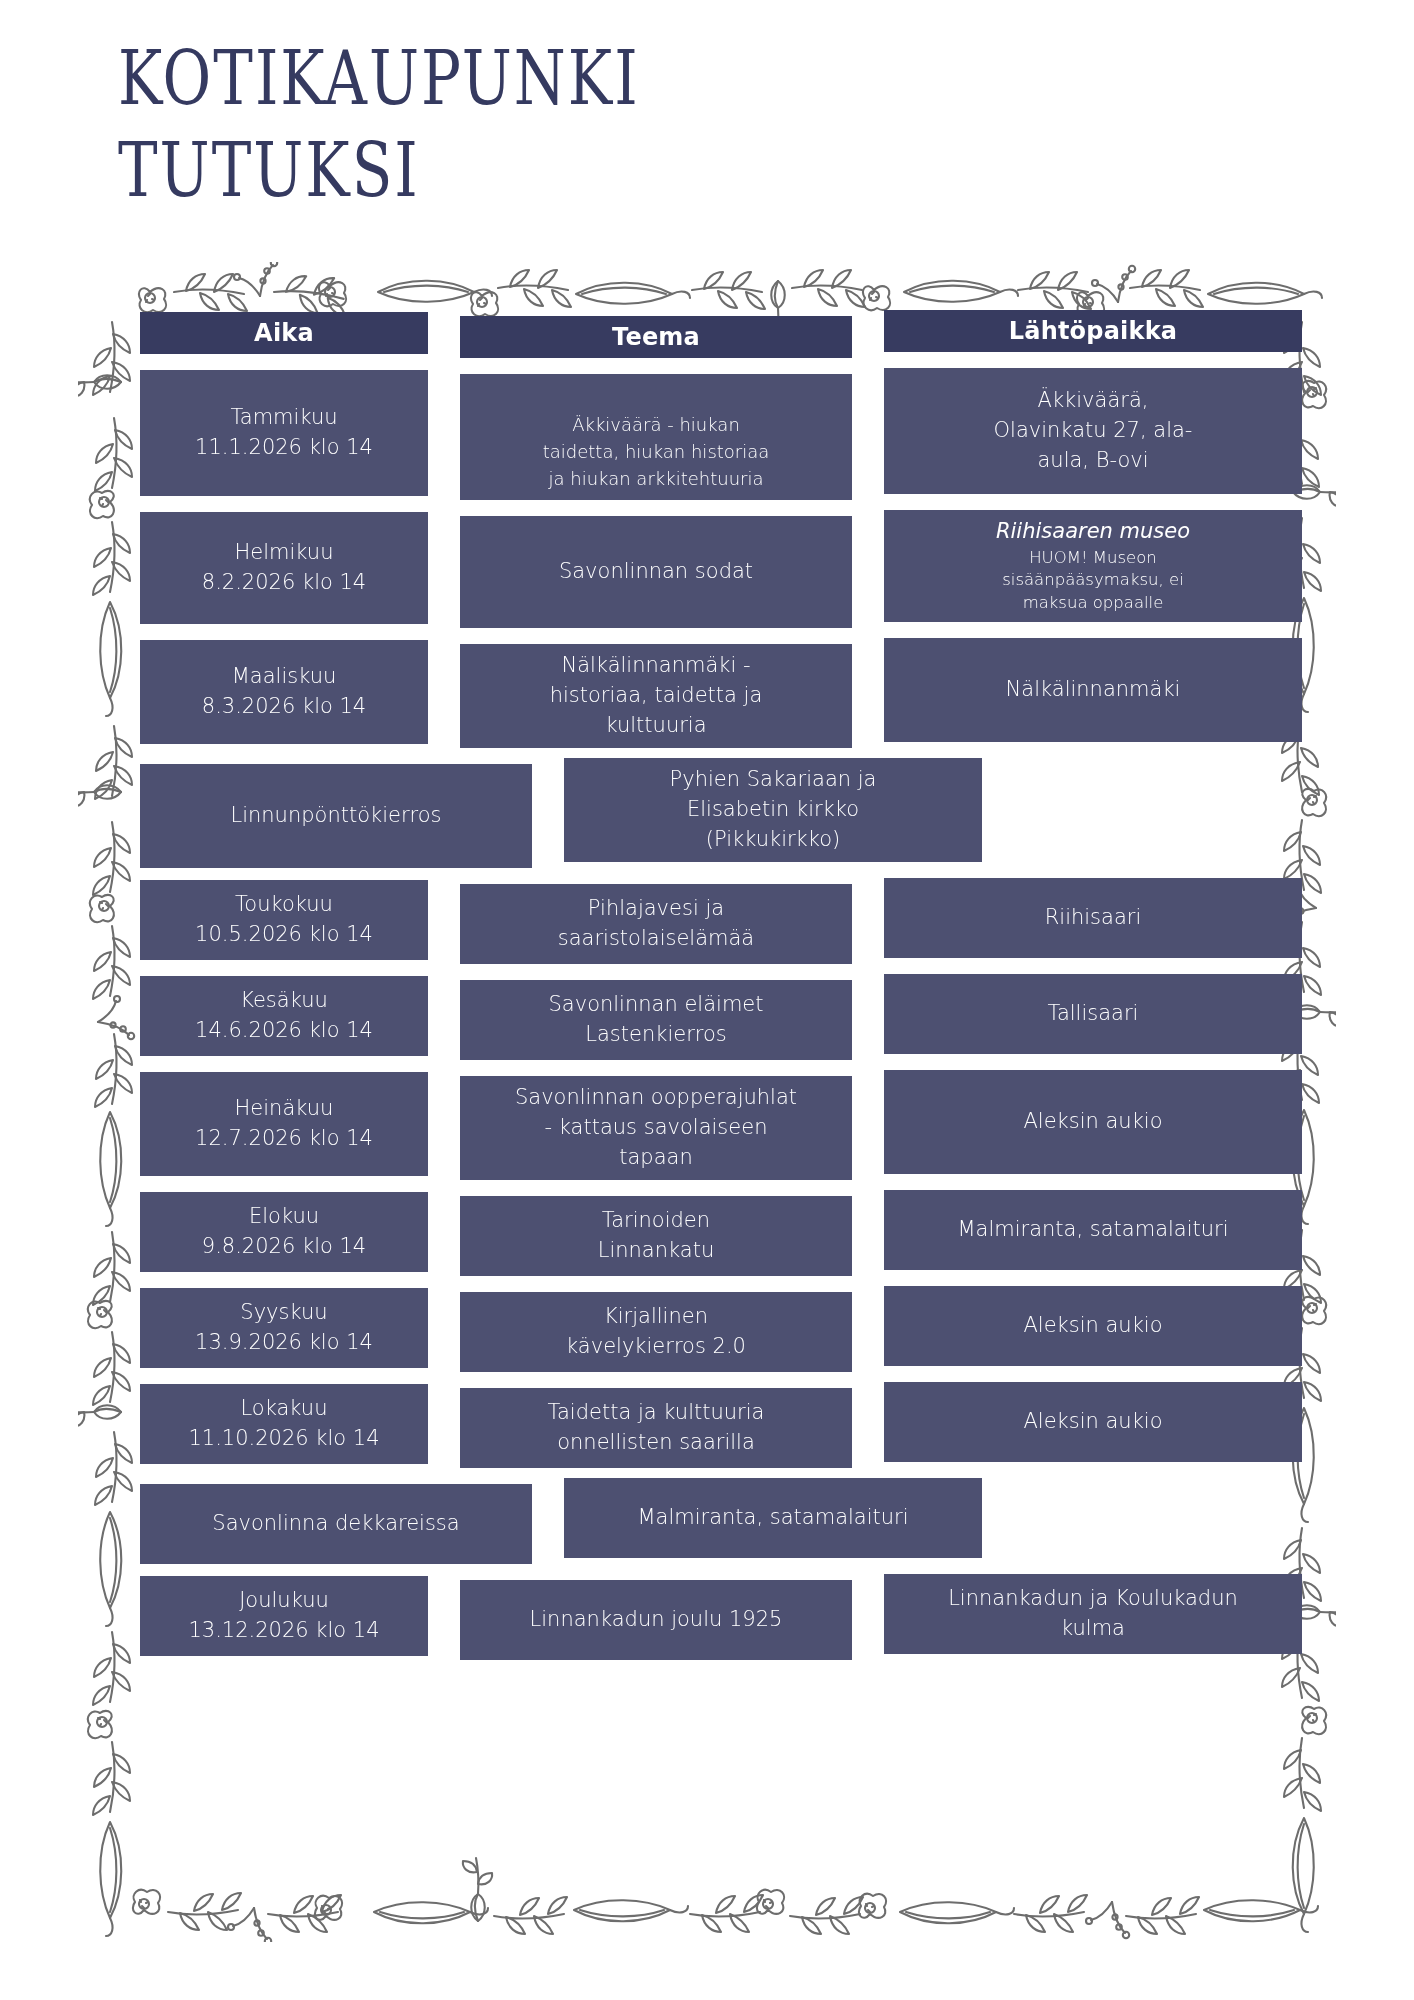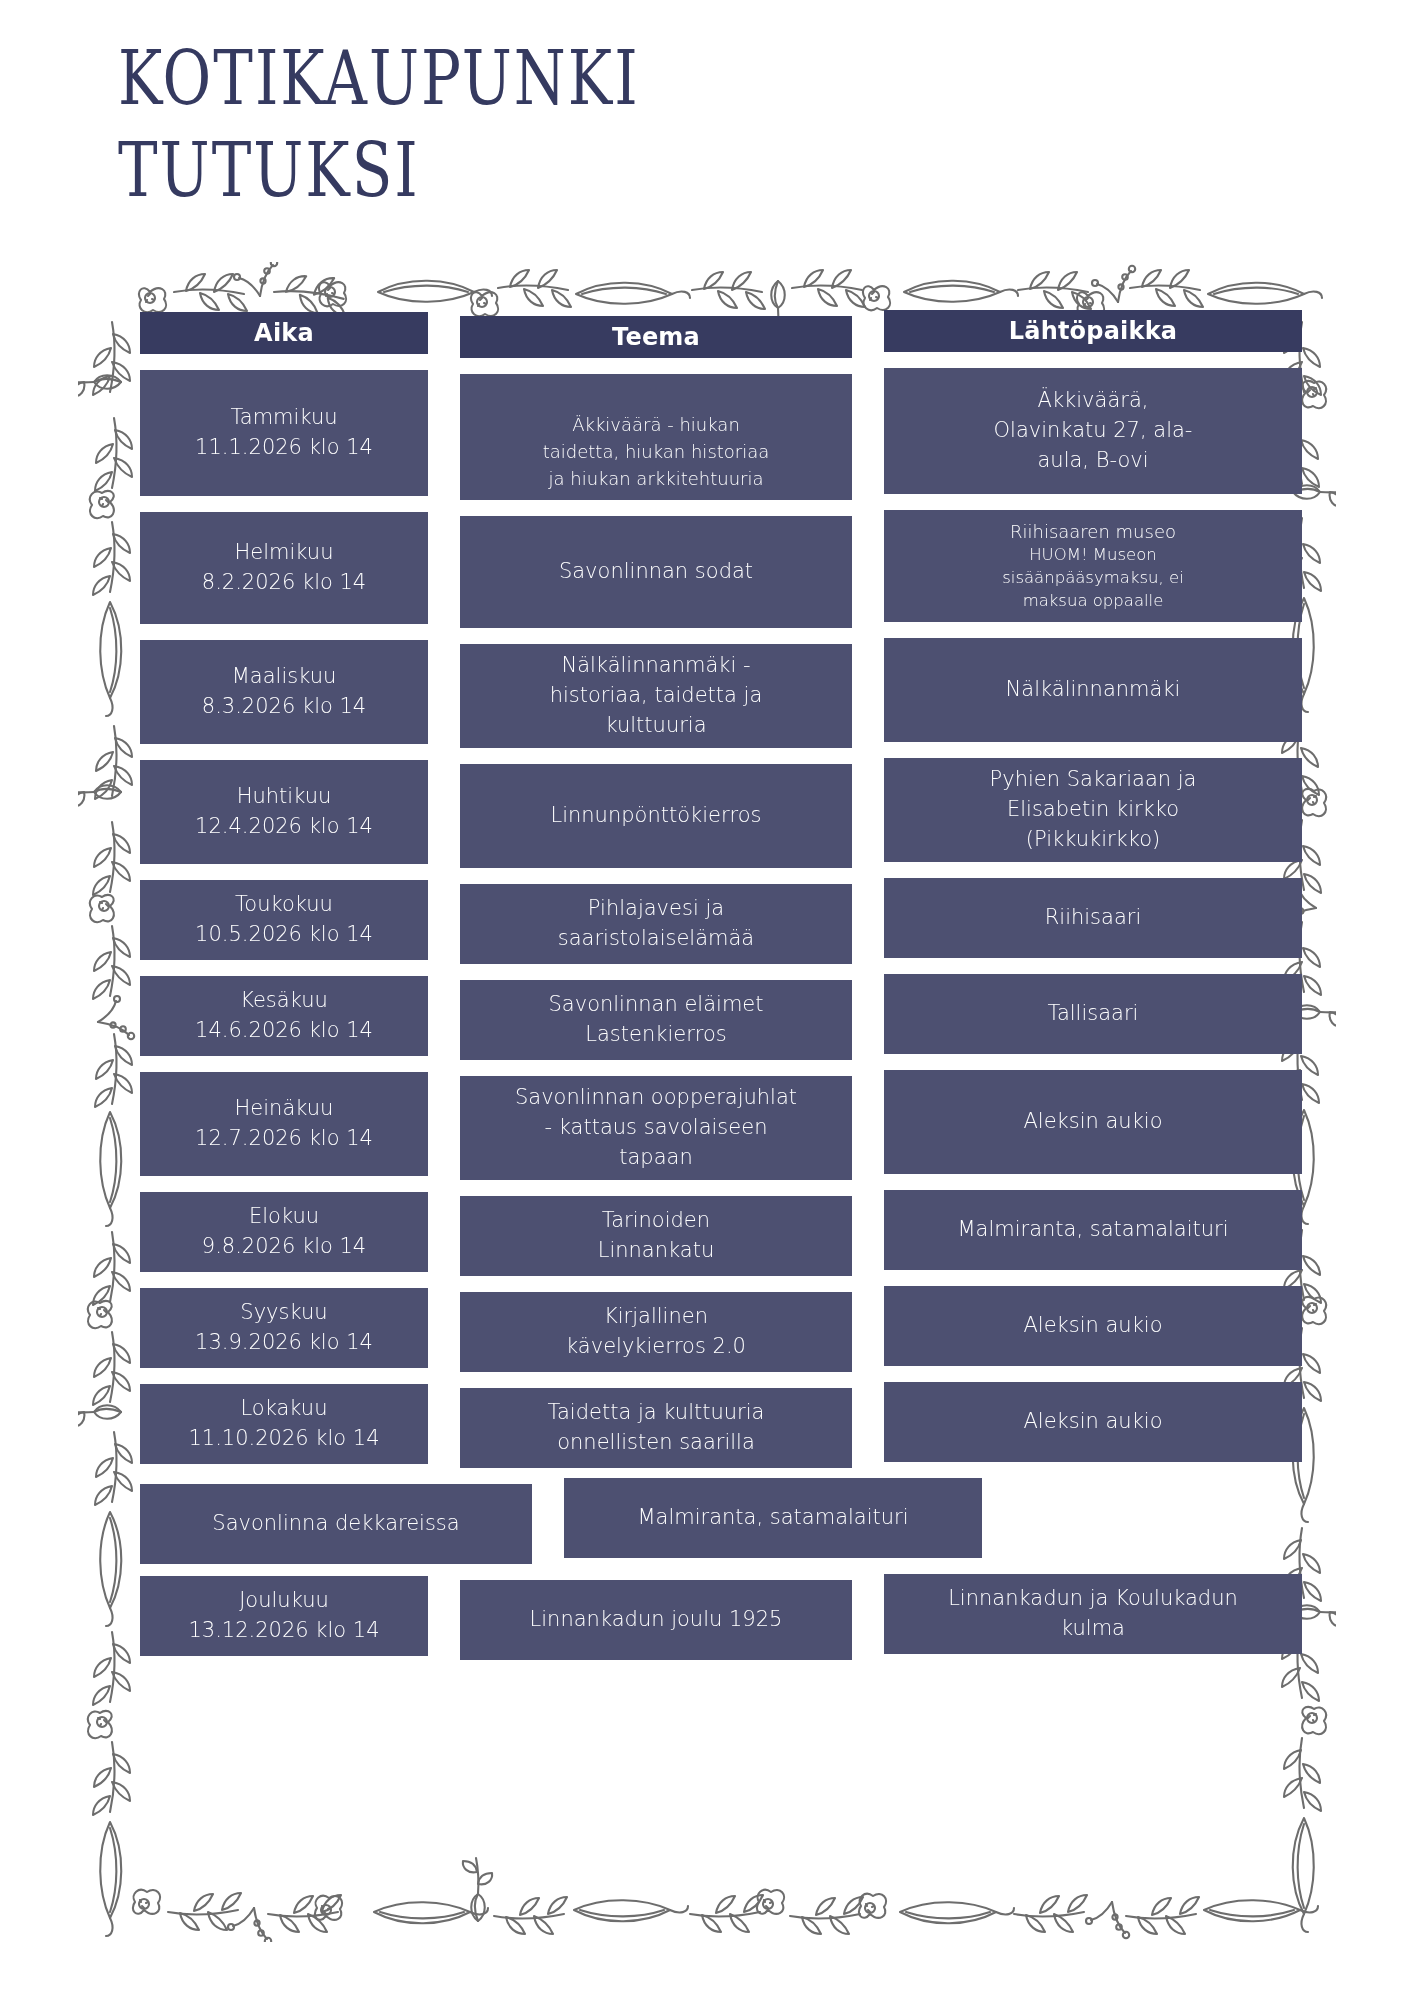--- a/index.html
+++ b/index.html
@@ -124,21 +124,21 @@
   }
 
   .cell-lines { display: block; }
   .cell-lines span { display: block; }
 
   .small-note {
     font-size: 16.5px;
     line-height: 1.38;
     display: block;
   }
-  .main-note { font-size: 18px; line-height: 1.4; display: block; }
+  .main-note { font-size: 21px; line-height: 1.4; display: block; font-style: italic; }
 
   
   .r1 .cell { height: 126px; }
   .r1 .col-teema { font-size: 18px; line-height: 1.5; align-items: flex-end; }
   .r2 .cell { height: 112px; }
   .r3 .cell { height: 104px; }
   .r4 .cell { height: 104px; }
   .r5 .cell { height: 80px; }
   .r6 .cell { height: 80px; }
   .r7 .cell { height: 104px; }
@@ -376,26 +376,20 @@
       </span>
         </div>
       <div class="cell col-lahto">
           <span class="cell-lines">
         <span>Nälkälinnanmäki</span>
       </span>
         </div>
     </div>
 
     <div class="row data-row r4">
-      <div class="cell col-aika">
-          <span class="cell-lines">
-        <span>Huhtikuu</span>
-        <span>12.4.2026 klo 14</span>
-      </span>
-        </div>
       <div class="cell col-teema">
           <span class="cell-lines">
         <span>Linnunpönttökierros</span>
       </span>
         </div>
       <div class="cell col-lahto">
           <span class="cell-lines">
         <span>Pyhien Sakariaan ja</span>
         <span>Elisabetin kirkko</span>
         <span>(Pikkukirkko)</span>

